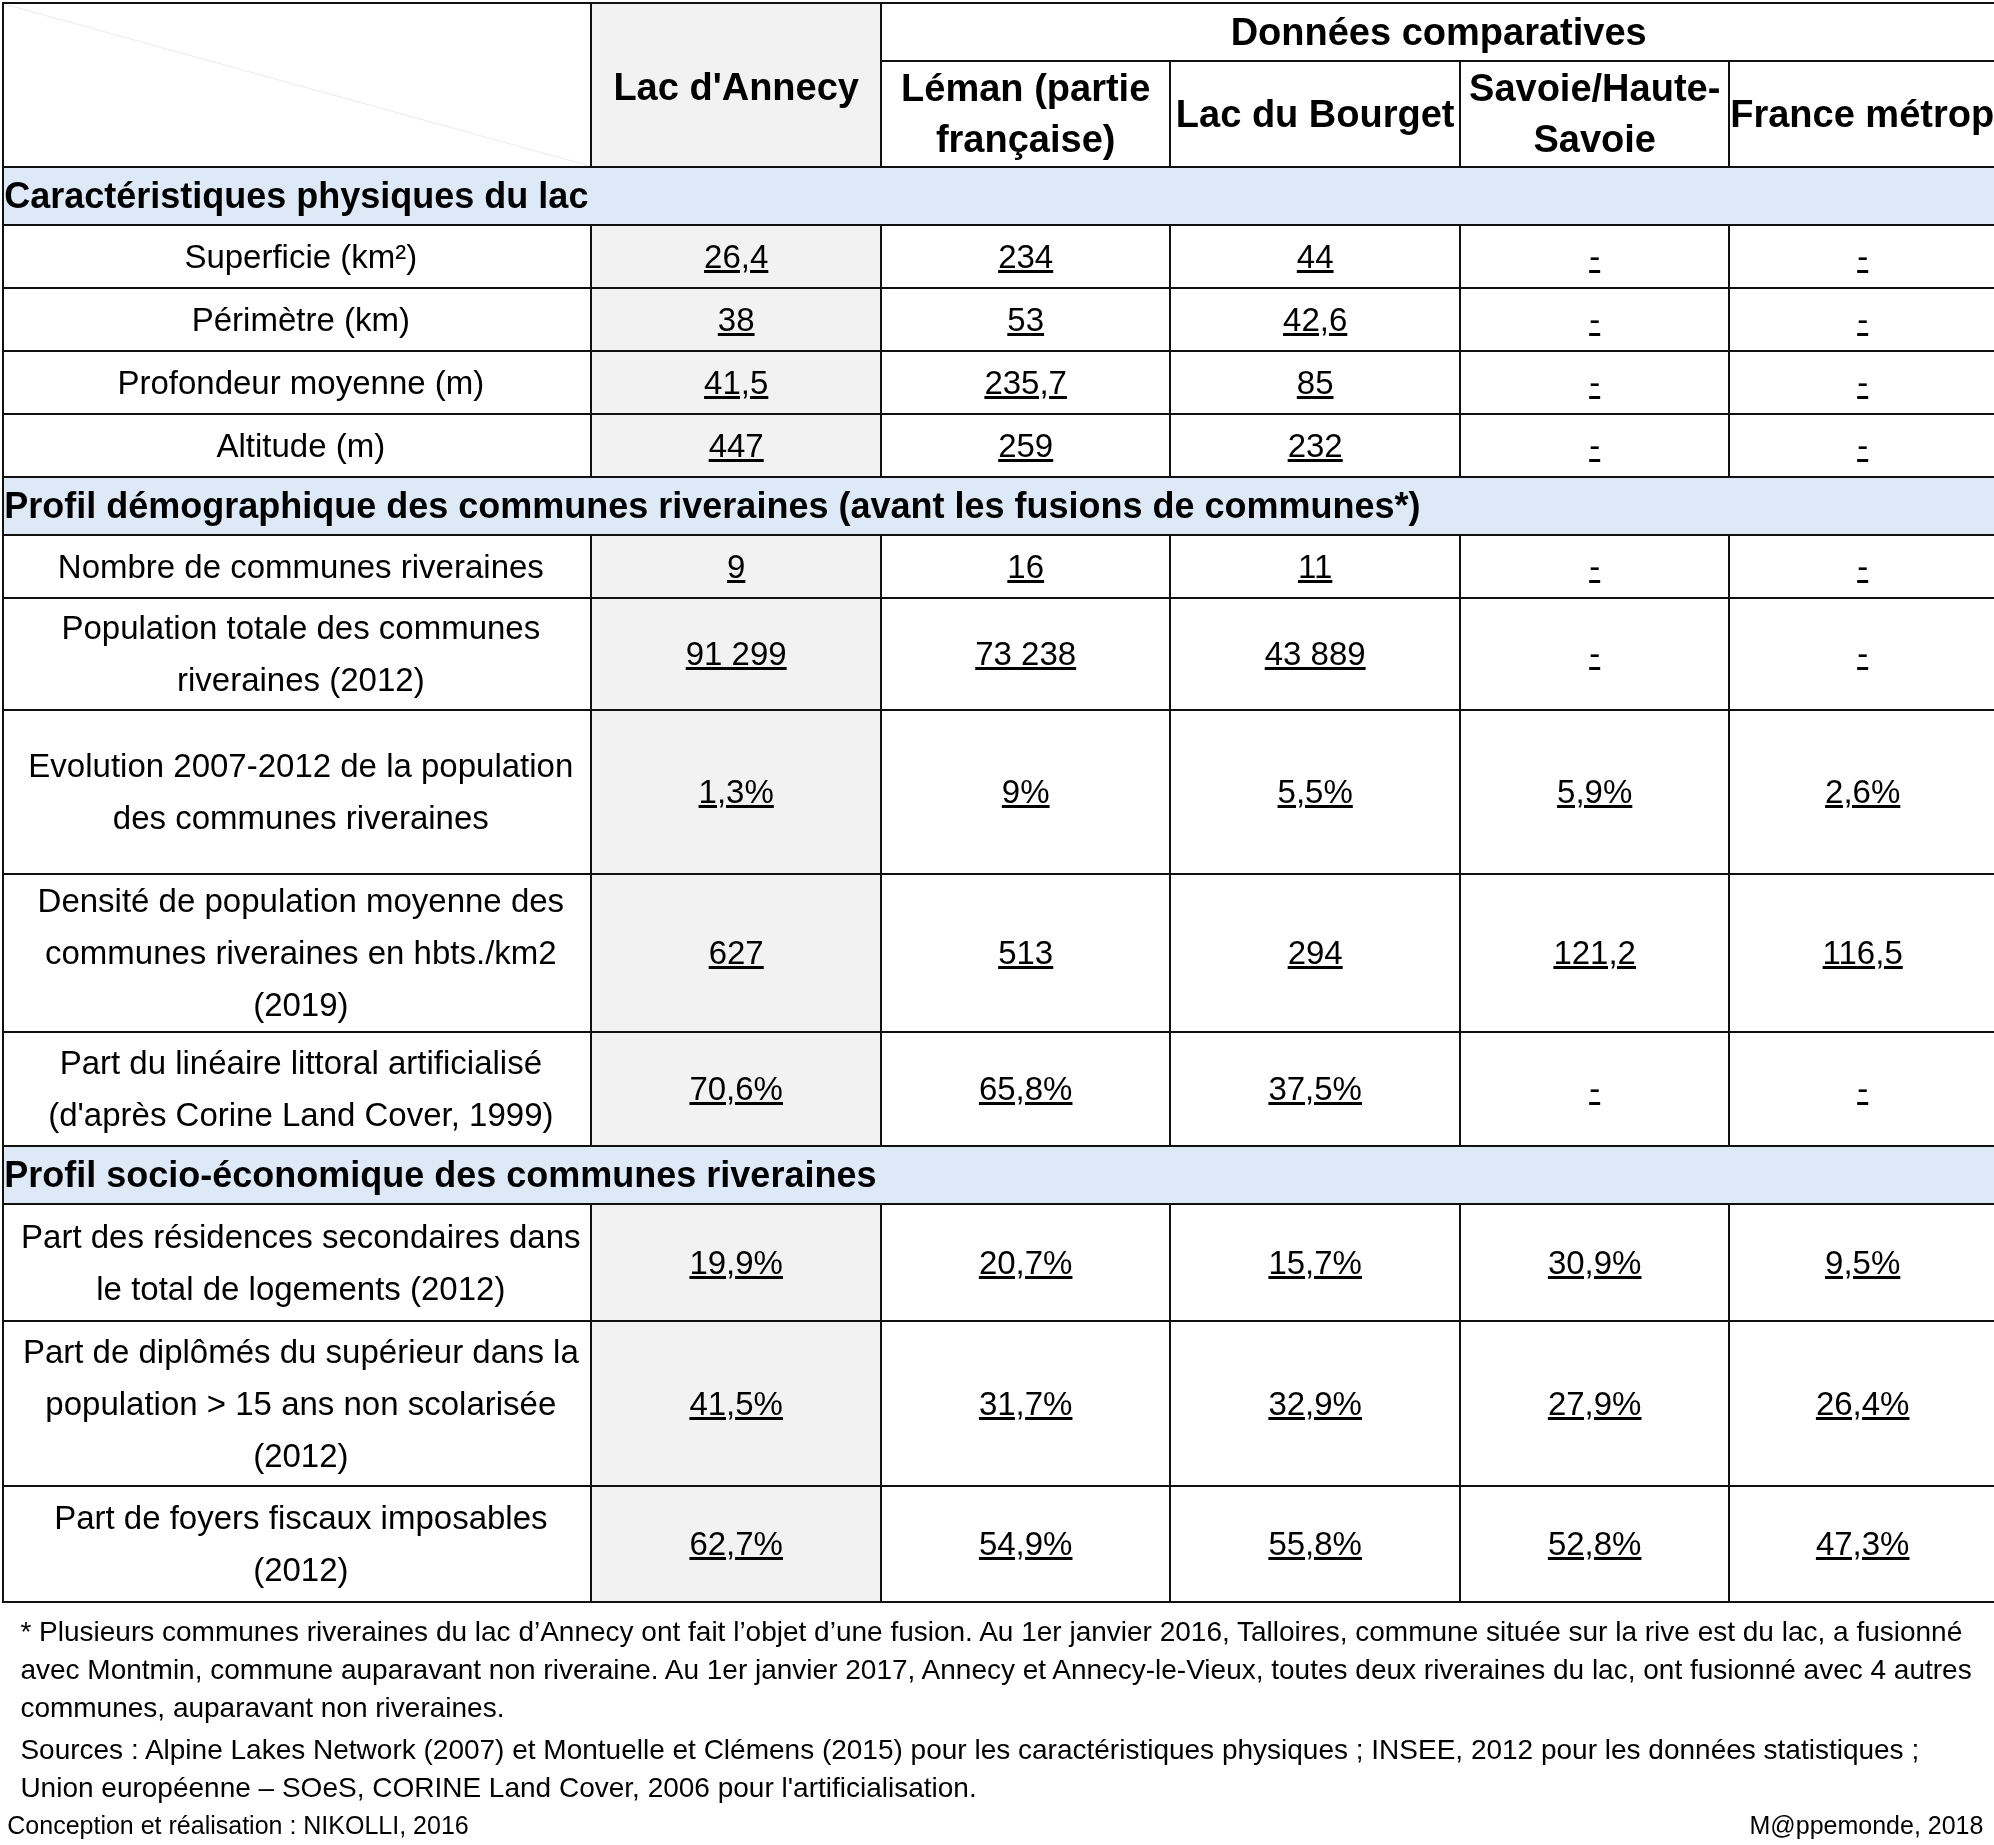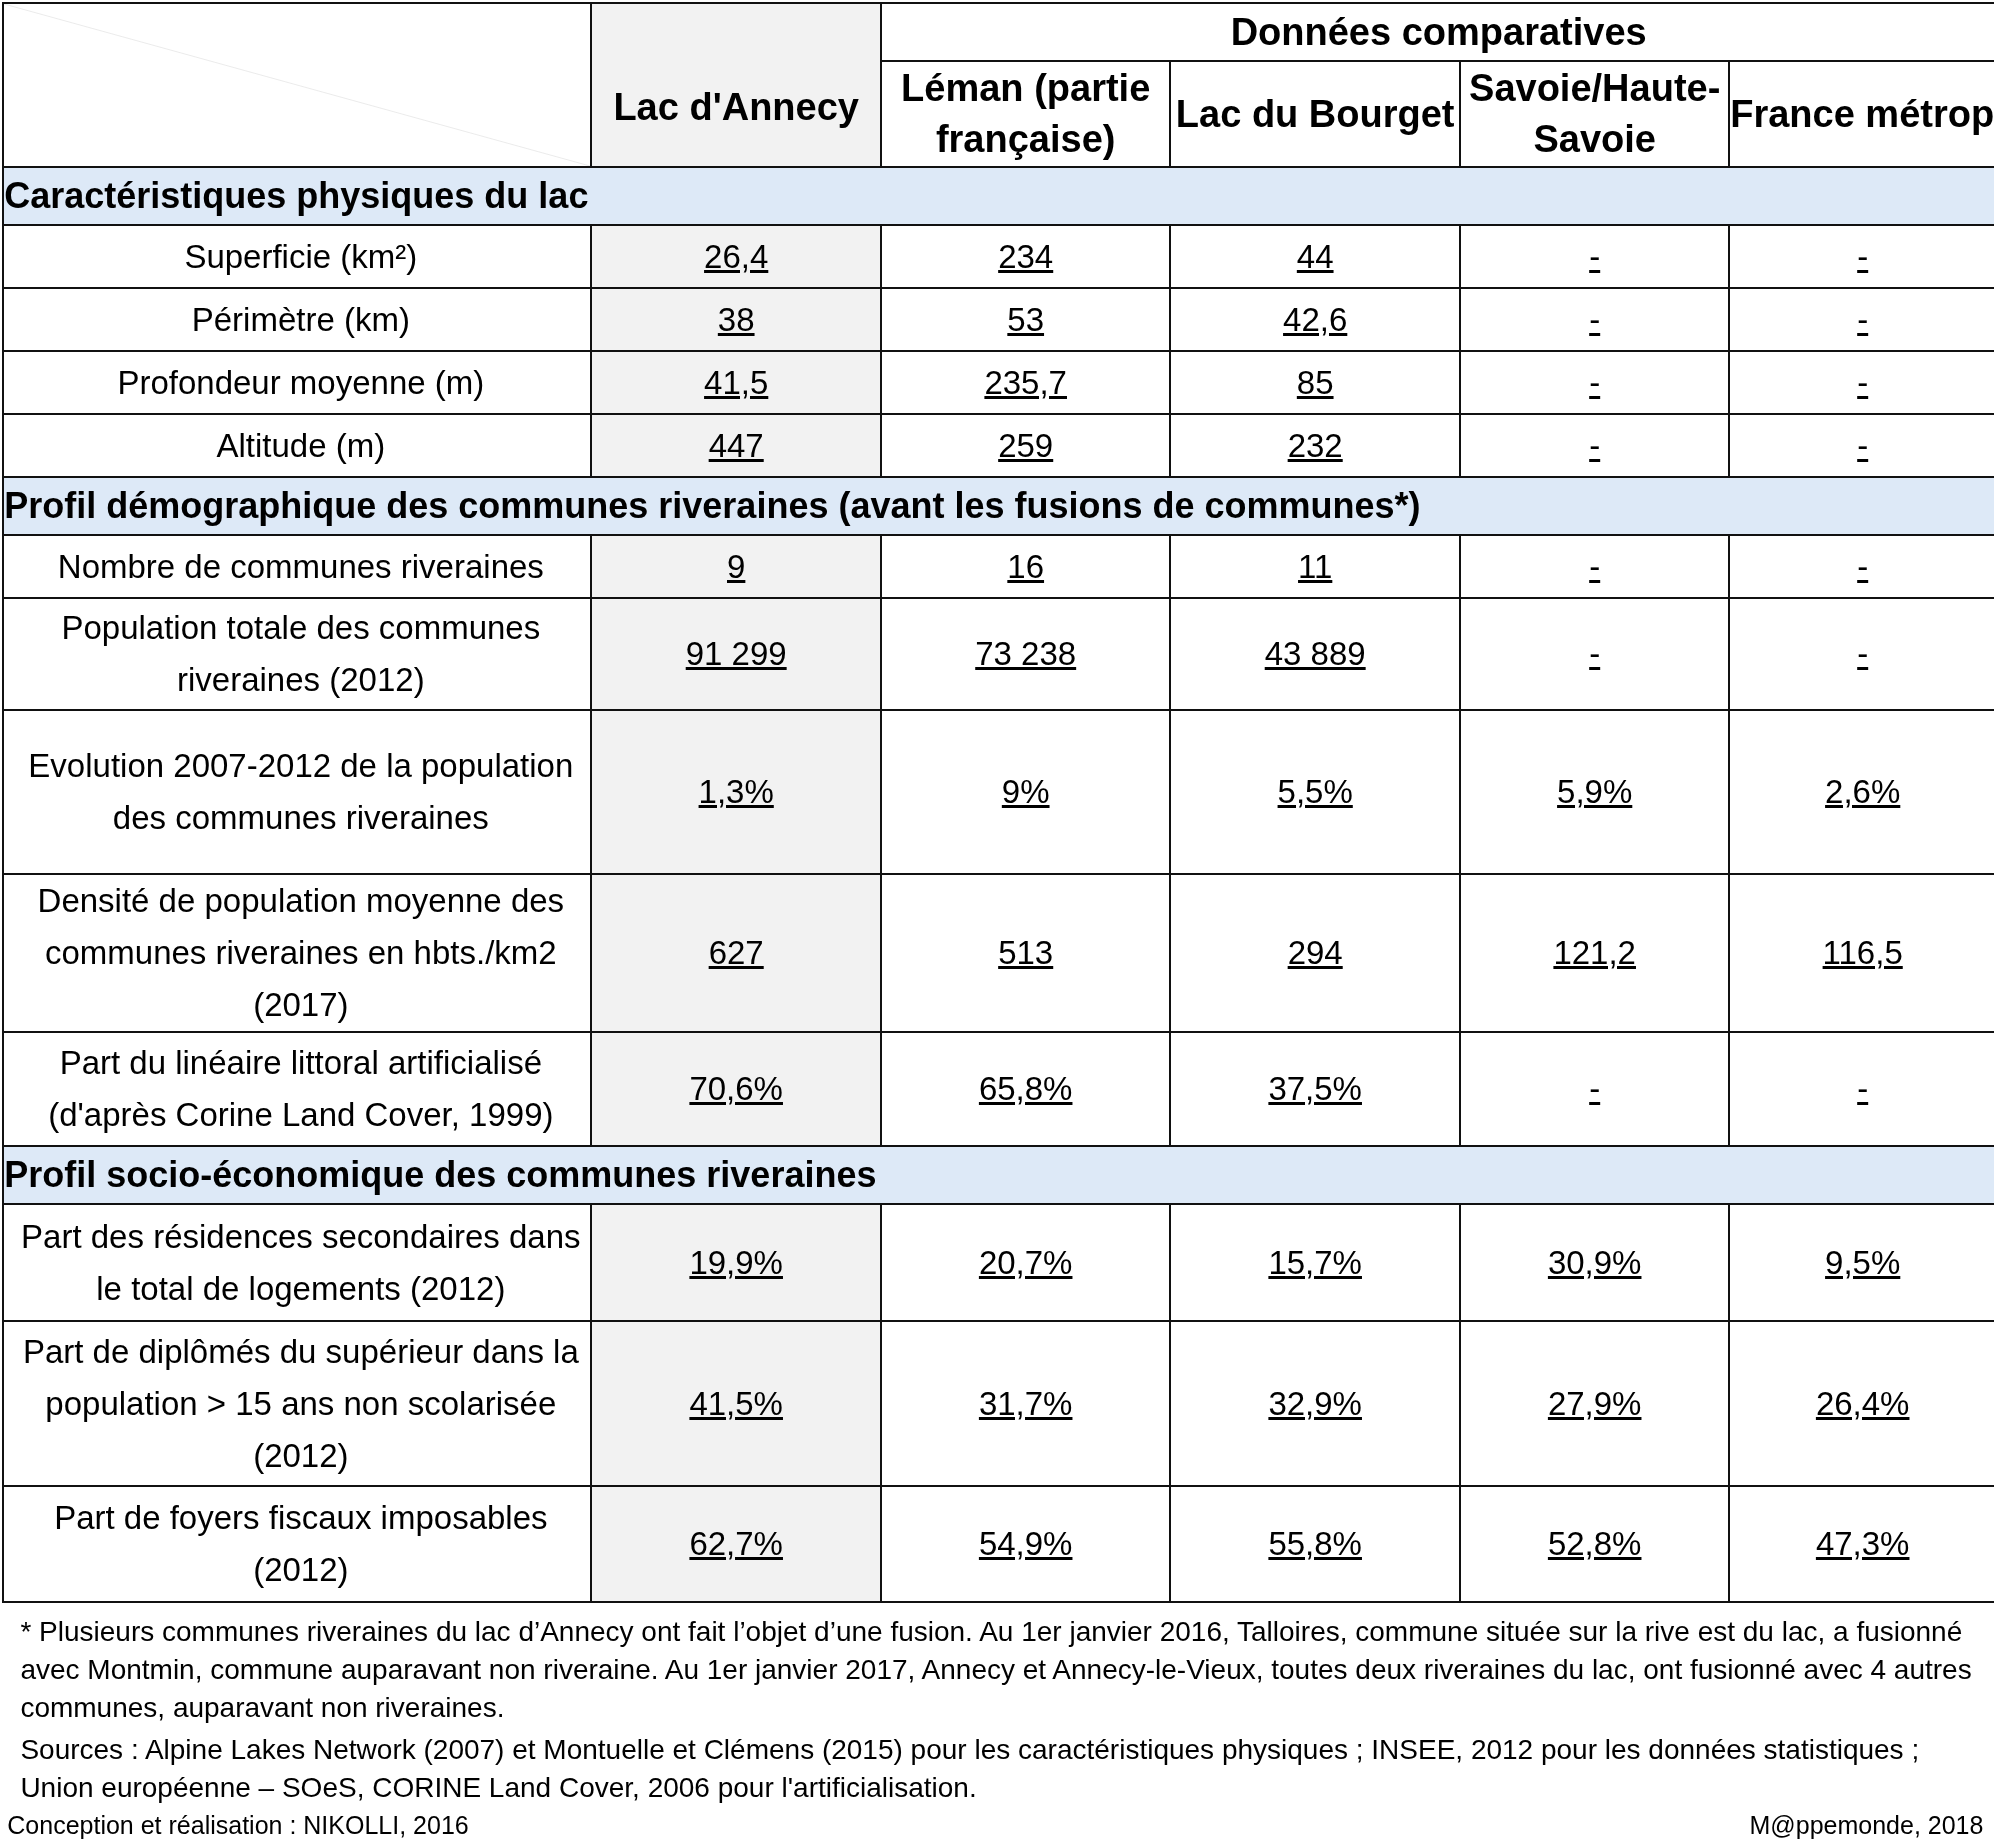--- a/index.html
+++ b/index.html
@@ -33,21 +33,21 @@
       <col class="c4">
       <col class="c5">
     </colgroup>
   <thead>
     <tr style="height:58px">
       <th rowspan="2" class="diag">
         <svg preserveAspectRatio="none" viewBox="0 0 100 100">
             <line x1="0" y1="0" x2="100" y2="100" stroke="#bbb" stroke-width="0.3" vector-effect="non-scaling-stroke"></line>
           </svg>
       </th>
-      <th rowspan="2" class="hdr annecy" style="vertical-align:top;padding-top:78px">Lac d'Annecy</th>
+      <th rowspan="2" class="hdr annecy" style="vertical-align:top;padding-top:58px">Lac d'Annecy</th>
       <th colspan="4" class="hdr">Données comparatives</th>
     </tr>
     <tr style="height:106px">
       <th class="hdr">Léman (partie française)</th>
       <th class="hdr">Lac du Bourget</th>
       <th class="hdr">Savoie/Haute-Savoie</th>
       <th class="hdr" style="white-space:nowrap;overflow:hidden">France métropolitaine</th>
     </tr>
   </thead>
   <tbody id="tbody">
@@ -107,21 +107,21 @@
       </tr>
       <tr style="height: 164px;">
         <td class="label">Evolution 2007-2012 de la population des communes riveraines</td>
         <td class="val annecy">1,3%</td>
         <td class="val">9%</td>
         <td class="val">5,5%</td>
         <td class="val">5,9%</td>
         <td class="val">2,6%</td>
       </tr>
       <tr style="height: 153px;">
-        <td class="label">Densité de population moyenne des communes riveraines en hbts./km2 (2017)</td>
+        <td class="label">Densité de population moyenne des communes riveraines en hbts./km2 (2019)</td>
         <td class="val annecy">627</td>
         <td class="val">513</td>
         <td class="val">294</td>
         <td class="val">121,2</td>
         <td class="val">116,5</td>
       </tr>
       <tr style="height: 114px;">
         <td class="label">Part du linéaire littoral artificialisé (d'après Corine Land Cover, 1999)</td>
         <td class="val annecy">70,6%</td>
         <td class="val">65,8%</td>

